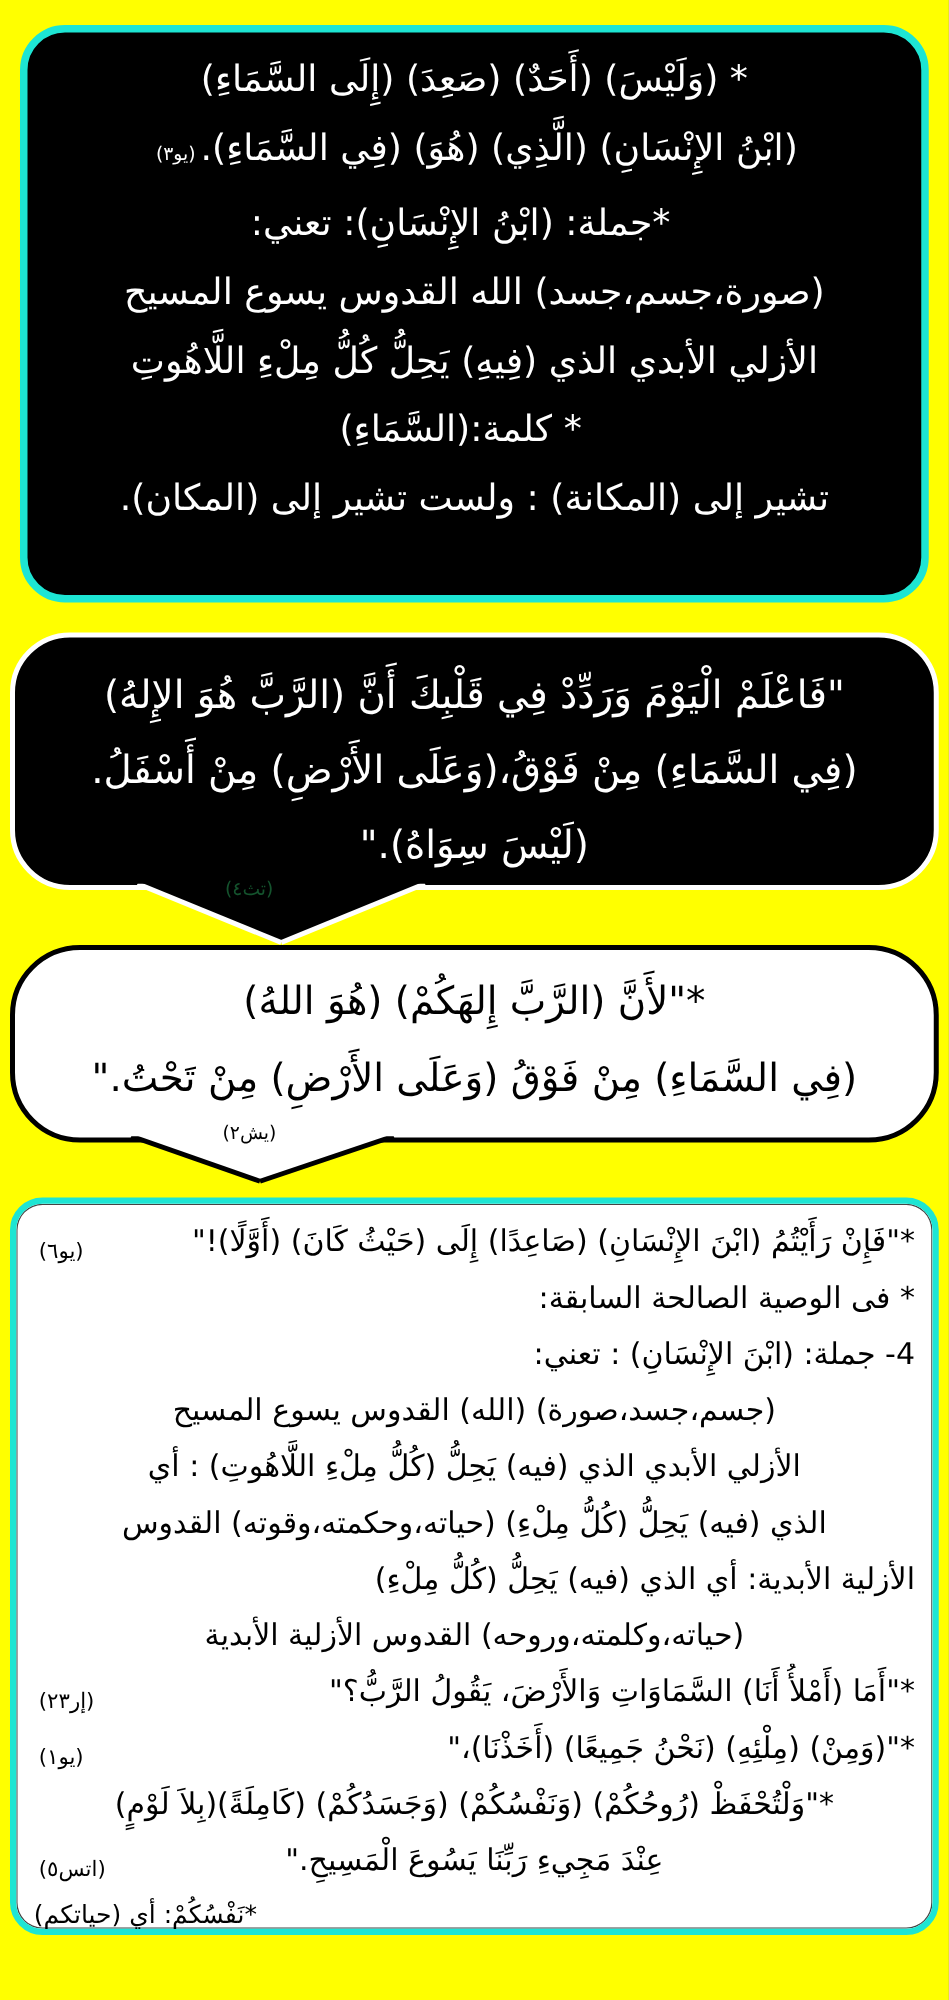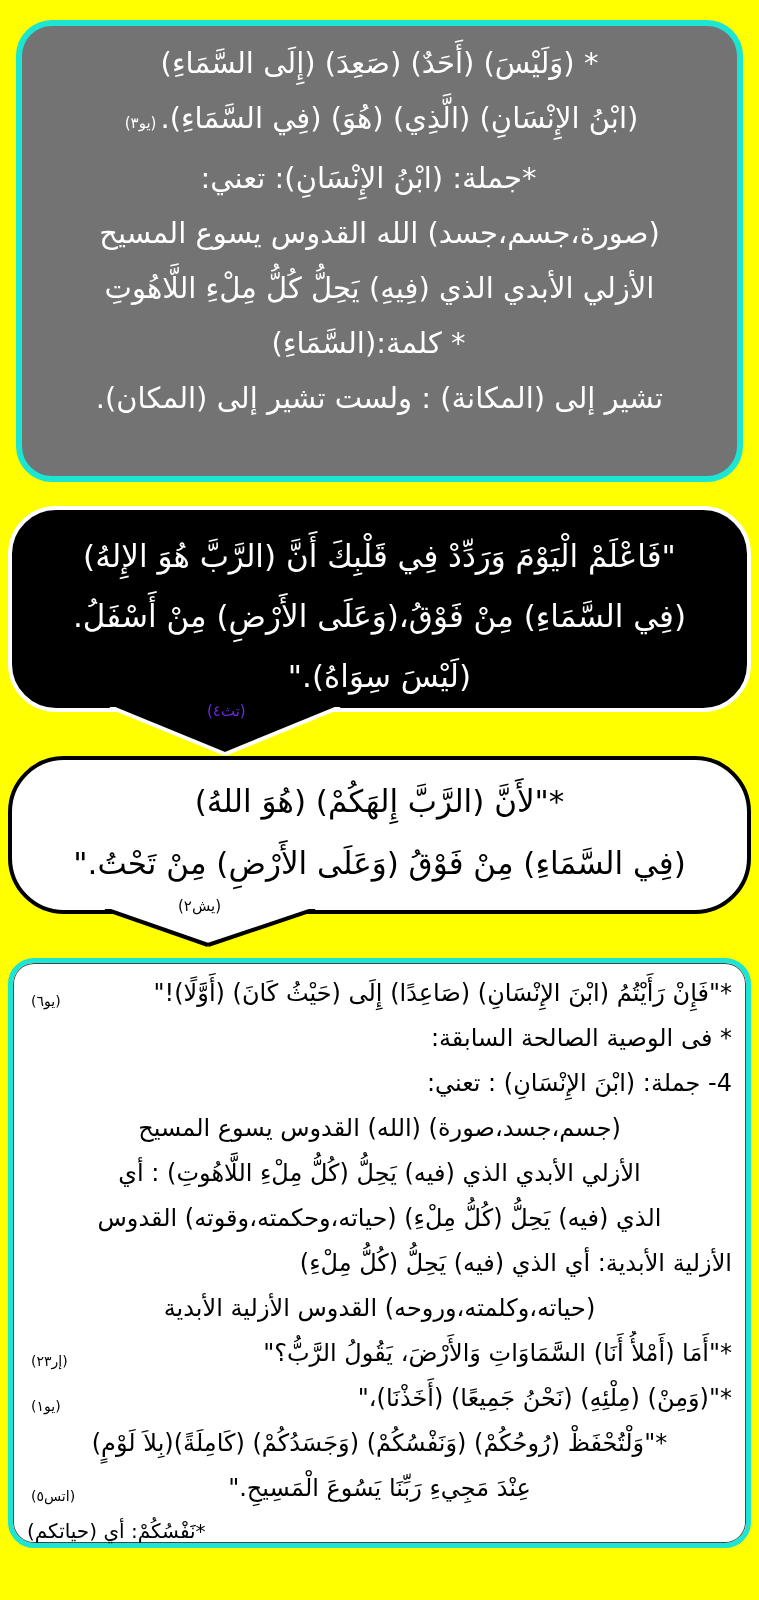--- a/index.html
+++ b/index.html
@@ -9,21 +9,21 @@
     width:759px;height:1600px;
     background:#FFFF00;
     overflow:hidden;
     font-family:"DejaVu Sans","Liberation Sans",sans-serif;
     direction:rtl;
   }
   
   .box1{
     position:absolute;left:16px;top:20px;width:727px;height:462px;
     box-sizing:border-box;
-    background:#737373;border:6px solid #1DE5D3;border-radius:36px;
+    background:#000000;border:6px solid #1DE5D3;border-radius:36px;
     color:#fff;
     padding:10px 16px 6px 16px;
     z-index:1;
   }
   .box1 .ln{
     font-size:29px;line-height:55px;text-align:center;
     white-space:nowrap;overflow:hidden;
   }
   .box1 .ln.align-right{text-align:center;padding-right:22px;}
   .cite-sm{font-size:15px;letter-spacing:0;padding:0 4px;vertical-align:baseline;}
@@ -33,21 +33,21 @@
     box-sizing:border-box;
     background:#000;border:4px solid #fff;border-radius:48px;
     color:#fff;text-align:center;
     padding-top:16px;
     z-index:1;
   }
   .bubble2 .ln{font-size:31px;line-height:60px;white-space:nowrap;overflow:hidden;}
   .tail2{position:absolute;left:105px;top:707px;z-index:2;}
   .cite-tail2{
     position:absolute;left:180px;top:702px;z-index:3;
-    color:#6d28d9;font-size:15px;margin-left:27px;
+    color:#14532d;font-size:15px;
   }
   
   .bubble3{
     position:absolute;left:8px;top:756px;width:743px;height:158px;
     box-sizing:border-box;
     background:#fff;border:4px solid #000;border-radius:56px;
     color:#000;text-align:center;
     padding-top:10px;
     z-index:1;
   }
@@ -69,21 +69,21 @@
   }
   .box4 .row{
     position:relative;
     font-size:24px;line-height:45px;
     white-space:nowrap;overflow:hidden;
   }
   .box4 .row.align-right{text-align:right;}
   .box4 .row.align-center{text-align:center;}
   .box4 .row .cite-abs{
     position:absolute;left:4px;bottom:6px;
-    font-size:14px;line-height:18px;
+    font-size:17px;line-height:18px;
   }
   .box4 .row.small{font-size:20px;line-height:40px;text-align:left;}
 </style>
 </head>
 <body>
 
 <div class="page">
 
   <div class="box1">
     <div class="ln">* (وَلَيْسَ) (أَحَدٌ) (صَعِدَ) (إِلَى السَّمَاءِ)</div>

